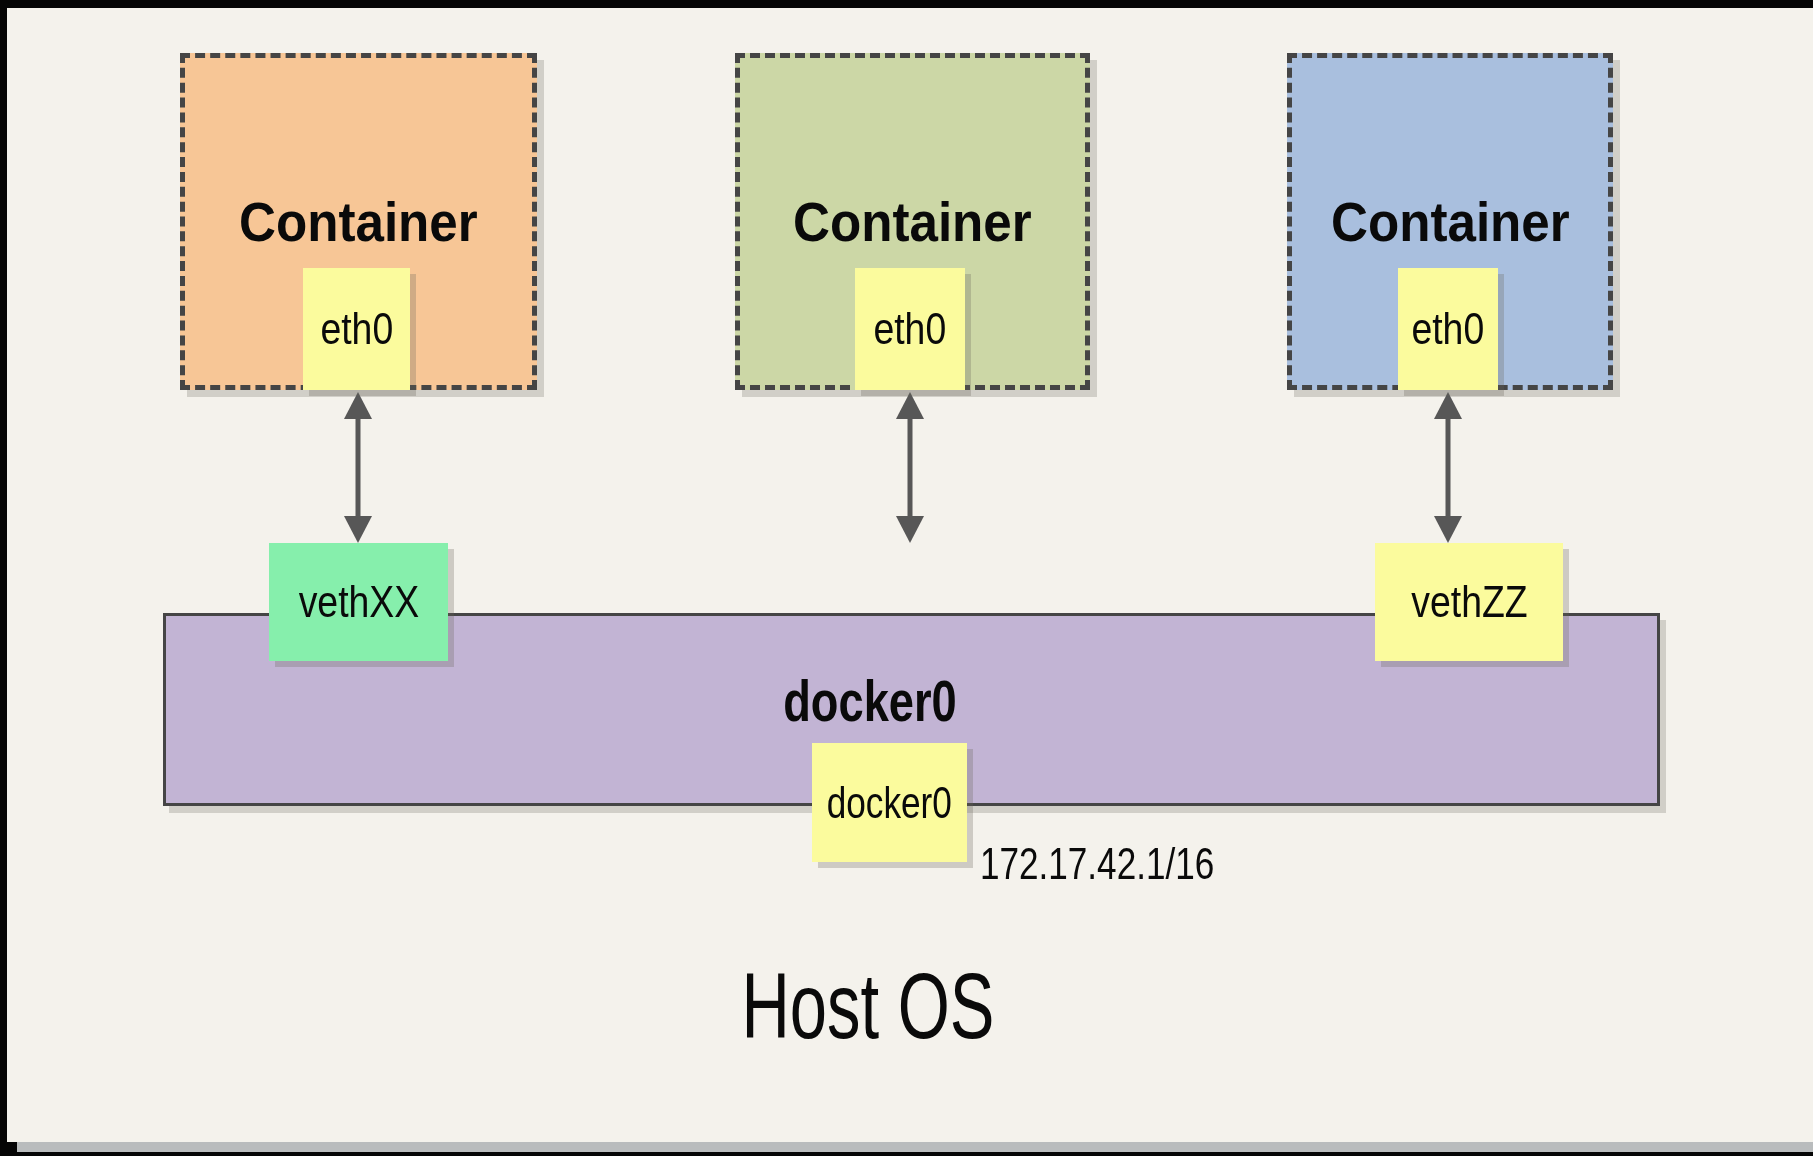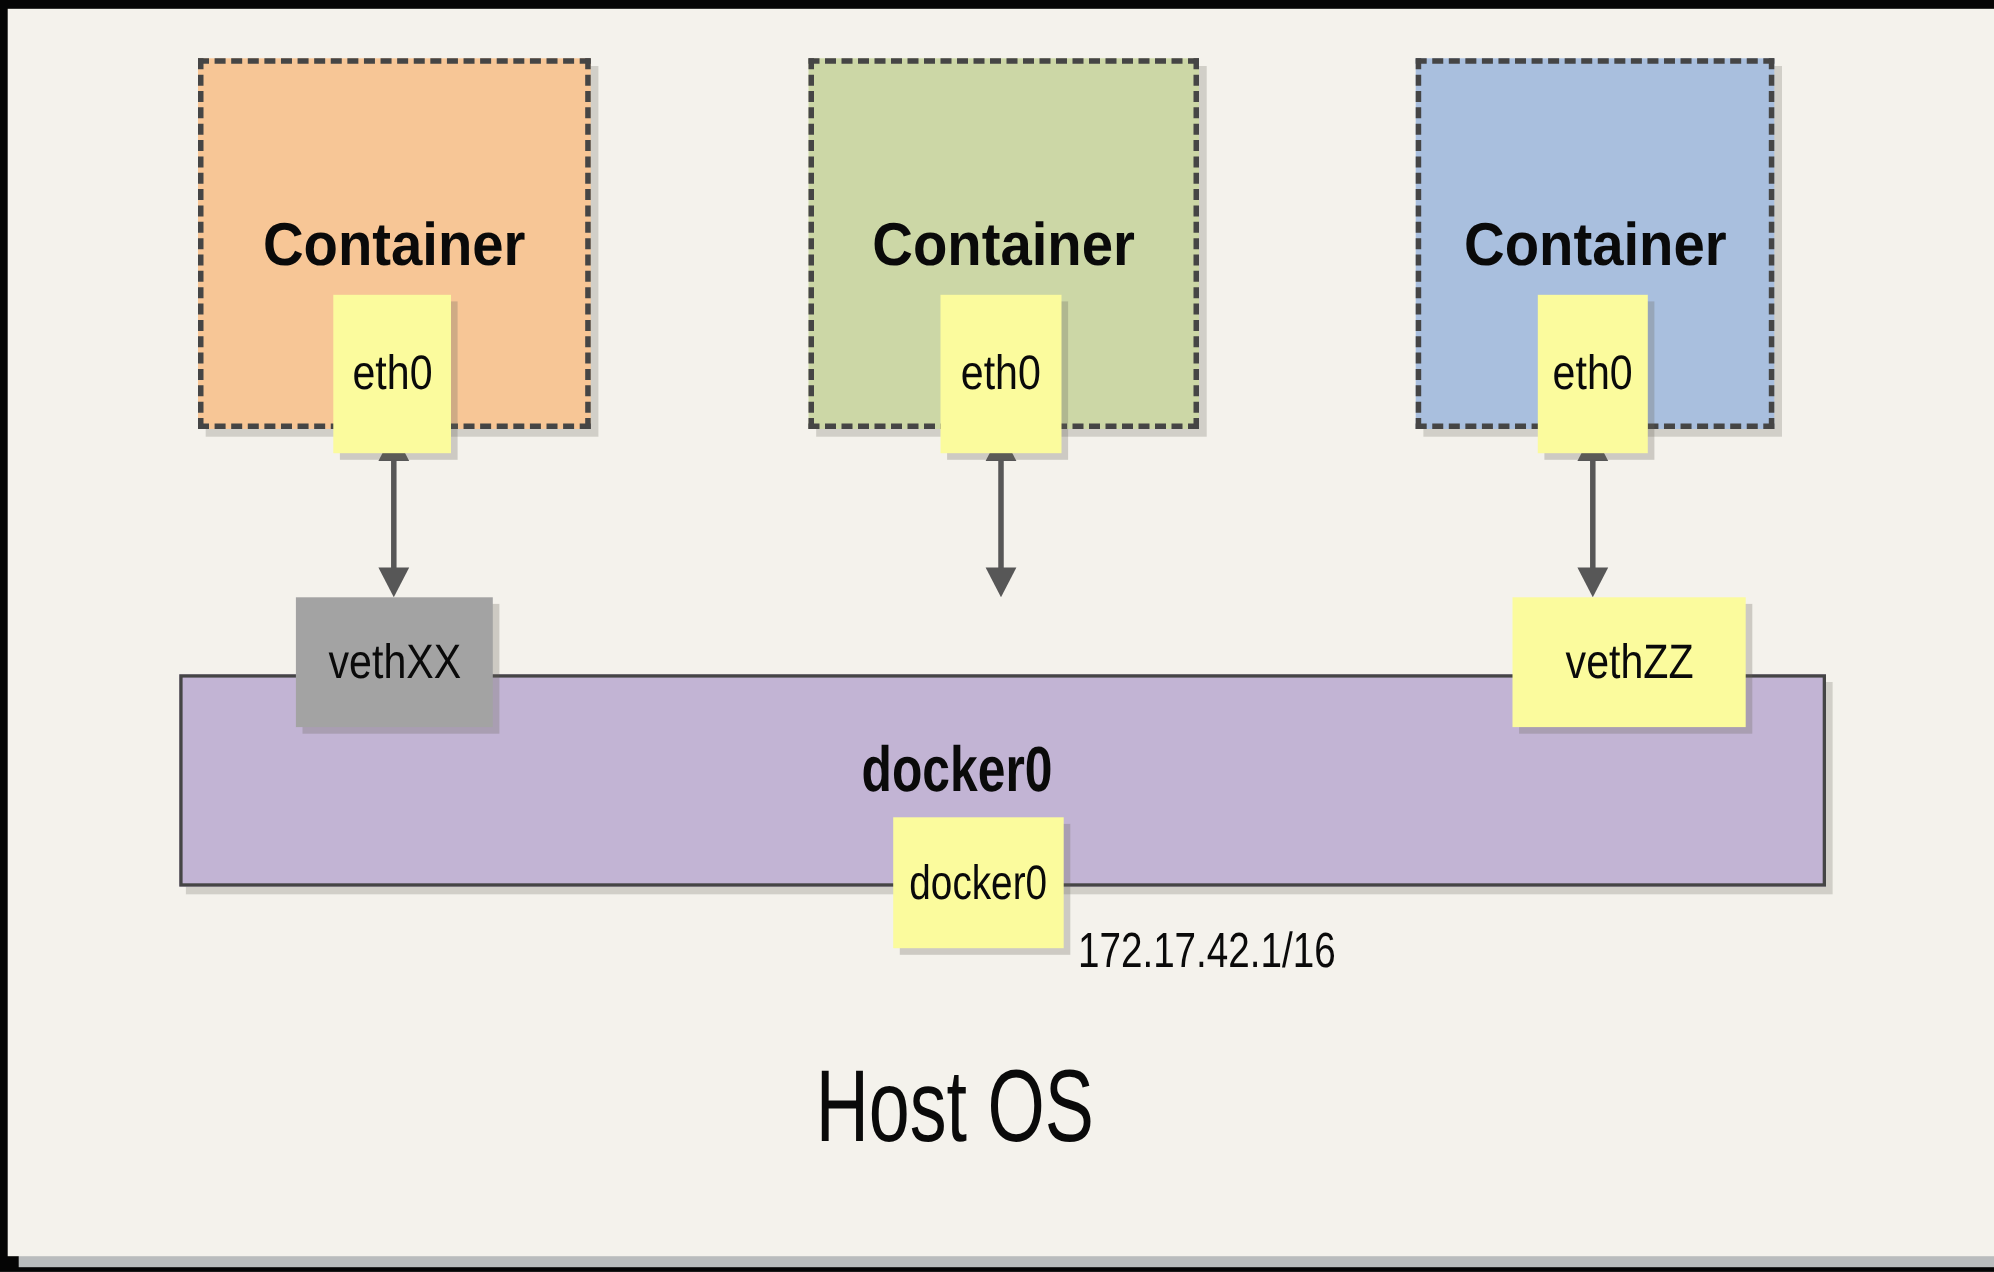--- a/index.html
+++ b/index.html
@@ -25,21 +25,21 @@
     display:inline-block; transform:scaleX(0.93);
   }
   .ybox {
     position:absolute; box-sizing:border-box;
     box-shadow:6px 6px 0 rgba(105,102,90,0.28);
     display:flex; align-items:center; justify-content:center;
   }
   .ybox .lbl {
     font-size:44px; white-space:nowrap; display:inline-block; transform:scaleX(0.85);
   }
-  .iface { top:260px; height:144px; z-index:3; }
+  .iface { top:260px; height:122px; z-index:3; }
   .veth  { top:535px; height:118px; z-index:5; }
   .arrow { position:absolute; top:384px; width:30px; height:151px; z-index:2; }
   .bridge-bar {
     position:absolute; left:156px; top:605px; width:1497px; height:193px;
     box-sizing:border-box; border:3px solid #454545;
     box-shadow:6px 7px 0 rgba(105,102,90,0.25); z-index:1;
   }
   .bridge-title {
     position:absolute; left:863px; top:692px; z-index:4;
     font-size:58px; font-weight:bold; white-space:nowrap;
@@ -103,24 +103,24 @@
       <svg width="30" height="151" viewBox="0 0 30 151">
         <rect x="12.5" y="22" width="5" height="107" fill="#575757"></rect>
         <polygon points="15,0 1,27 29,27" fill="#575757"></polygon>
         <polygon points="15,151 1,124 29,124" fill="#575757"></polygon>
       </svg>
     </div>
 
     <div class="bridge-bar" style="background-color: rgb(194, 180, 212);"></div>
     <div class="bridge-title">docker0</div>
 
-    <div class="ybox veth" style="left: 262px; width: 179px; background-color: #a3a3a3;">
+    <div class="ybox veth" style="left: 262px; width: 179px; background-color: #86efac;">
       <span class="lbl">vethXX</span>
     </div>
-    <div class="ybox veth" style="left: 1368px; width: 212px; background-color: rgb(251, 251, 157); justify-content: center;">
+    <div class="ybox veth" style="left: 1368px; width: 188px; background-color: rgb(251, 251, 157); justify-content: center;">
       <span class="lbl">vethZZ</span>
     </div>
 
     <div class="ybox bridge-iface" style="background-color: rgb(251, 251, 157);">
       <span class="lbl">docker0</span>
     </div>
 
     <div class="ip-label">172.17.42.1/16</div>
 
     <div class="host-label">Host OS</div>

